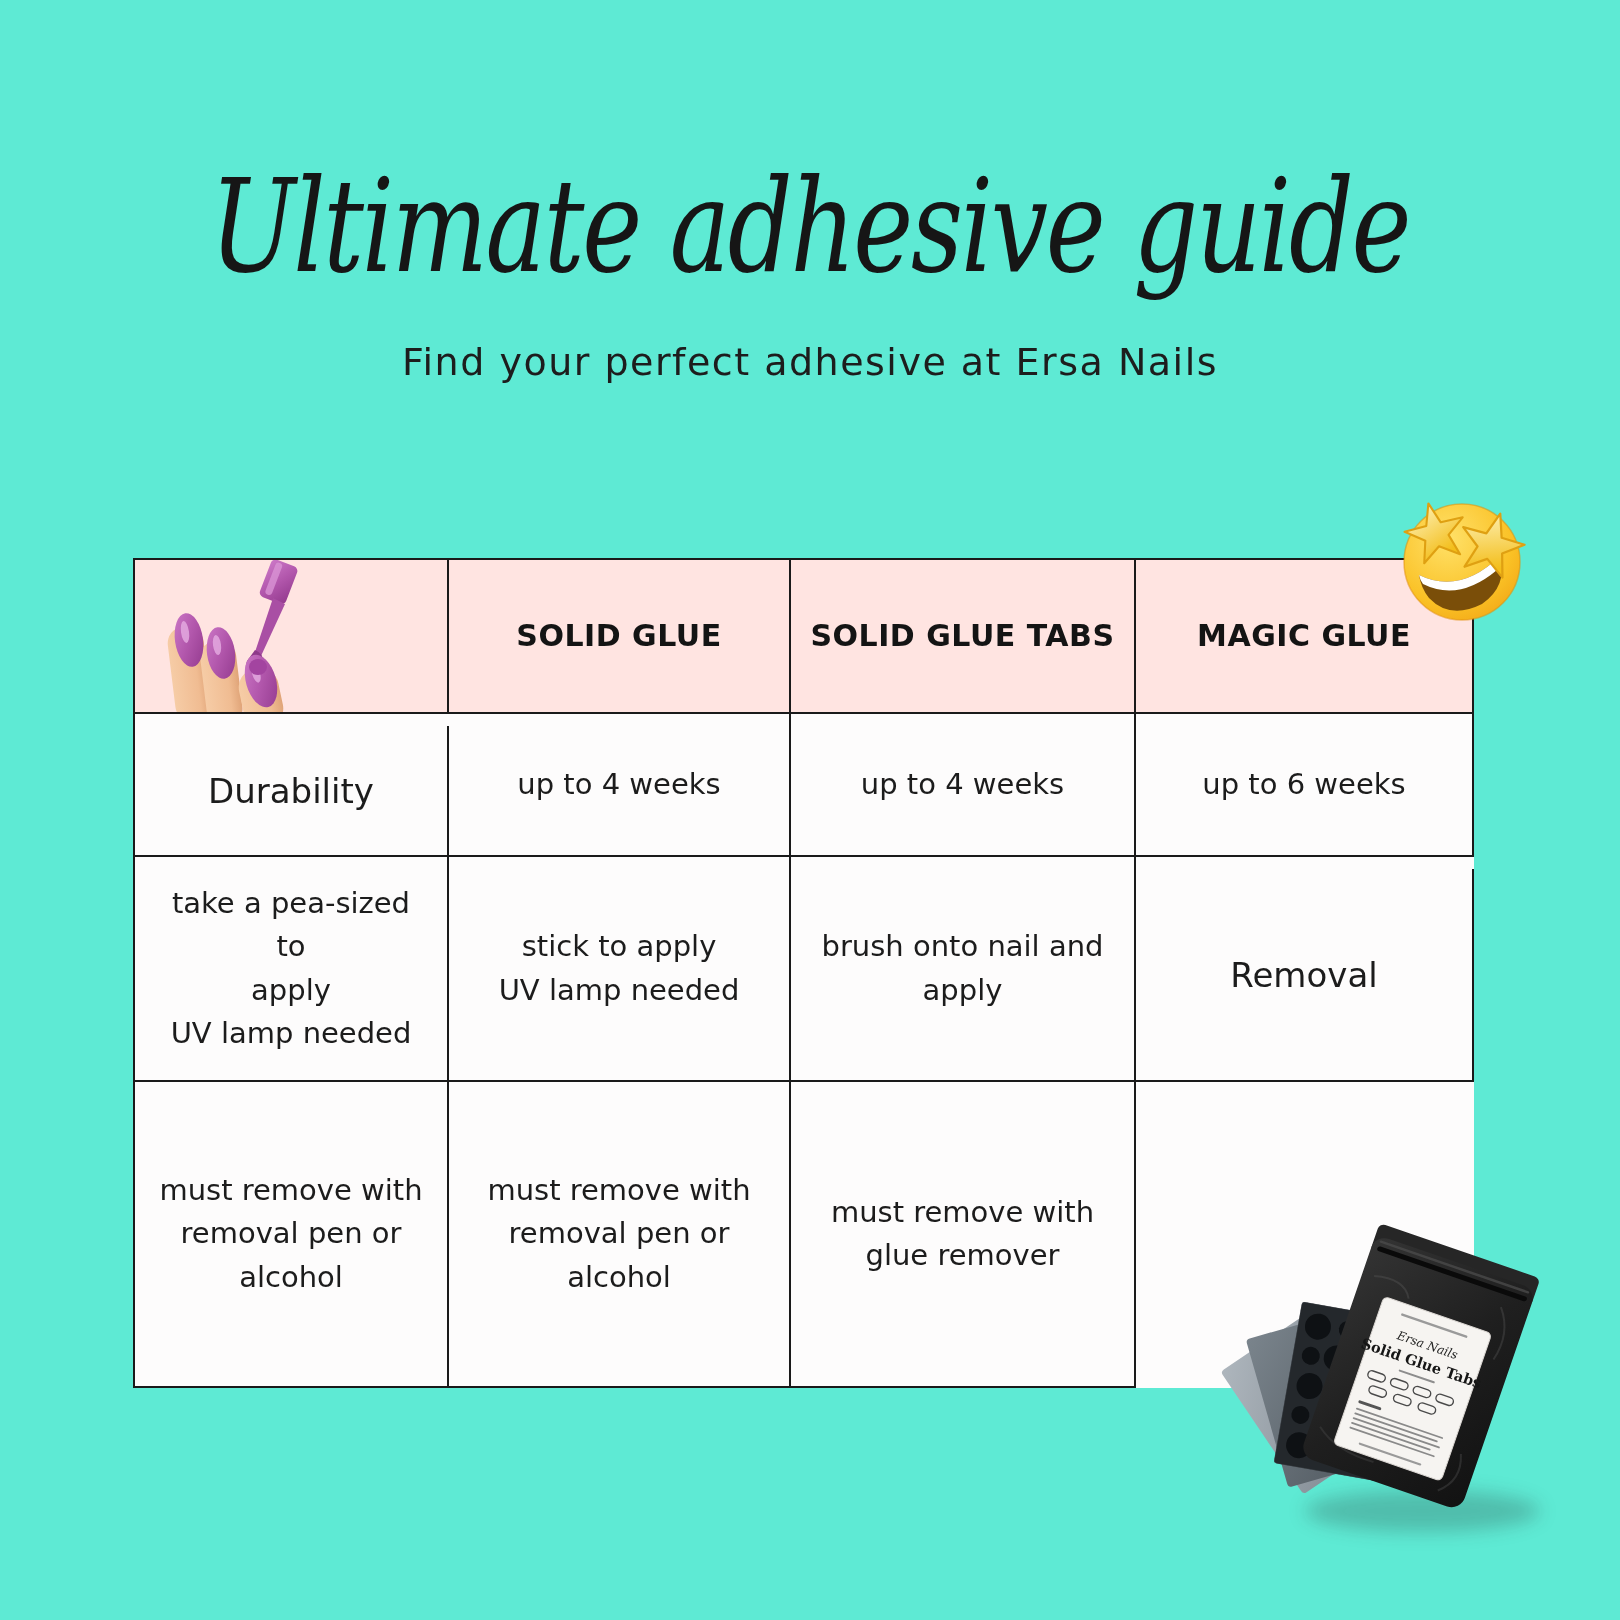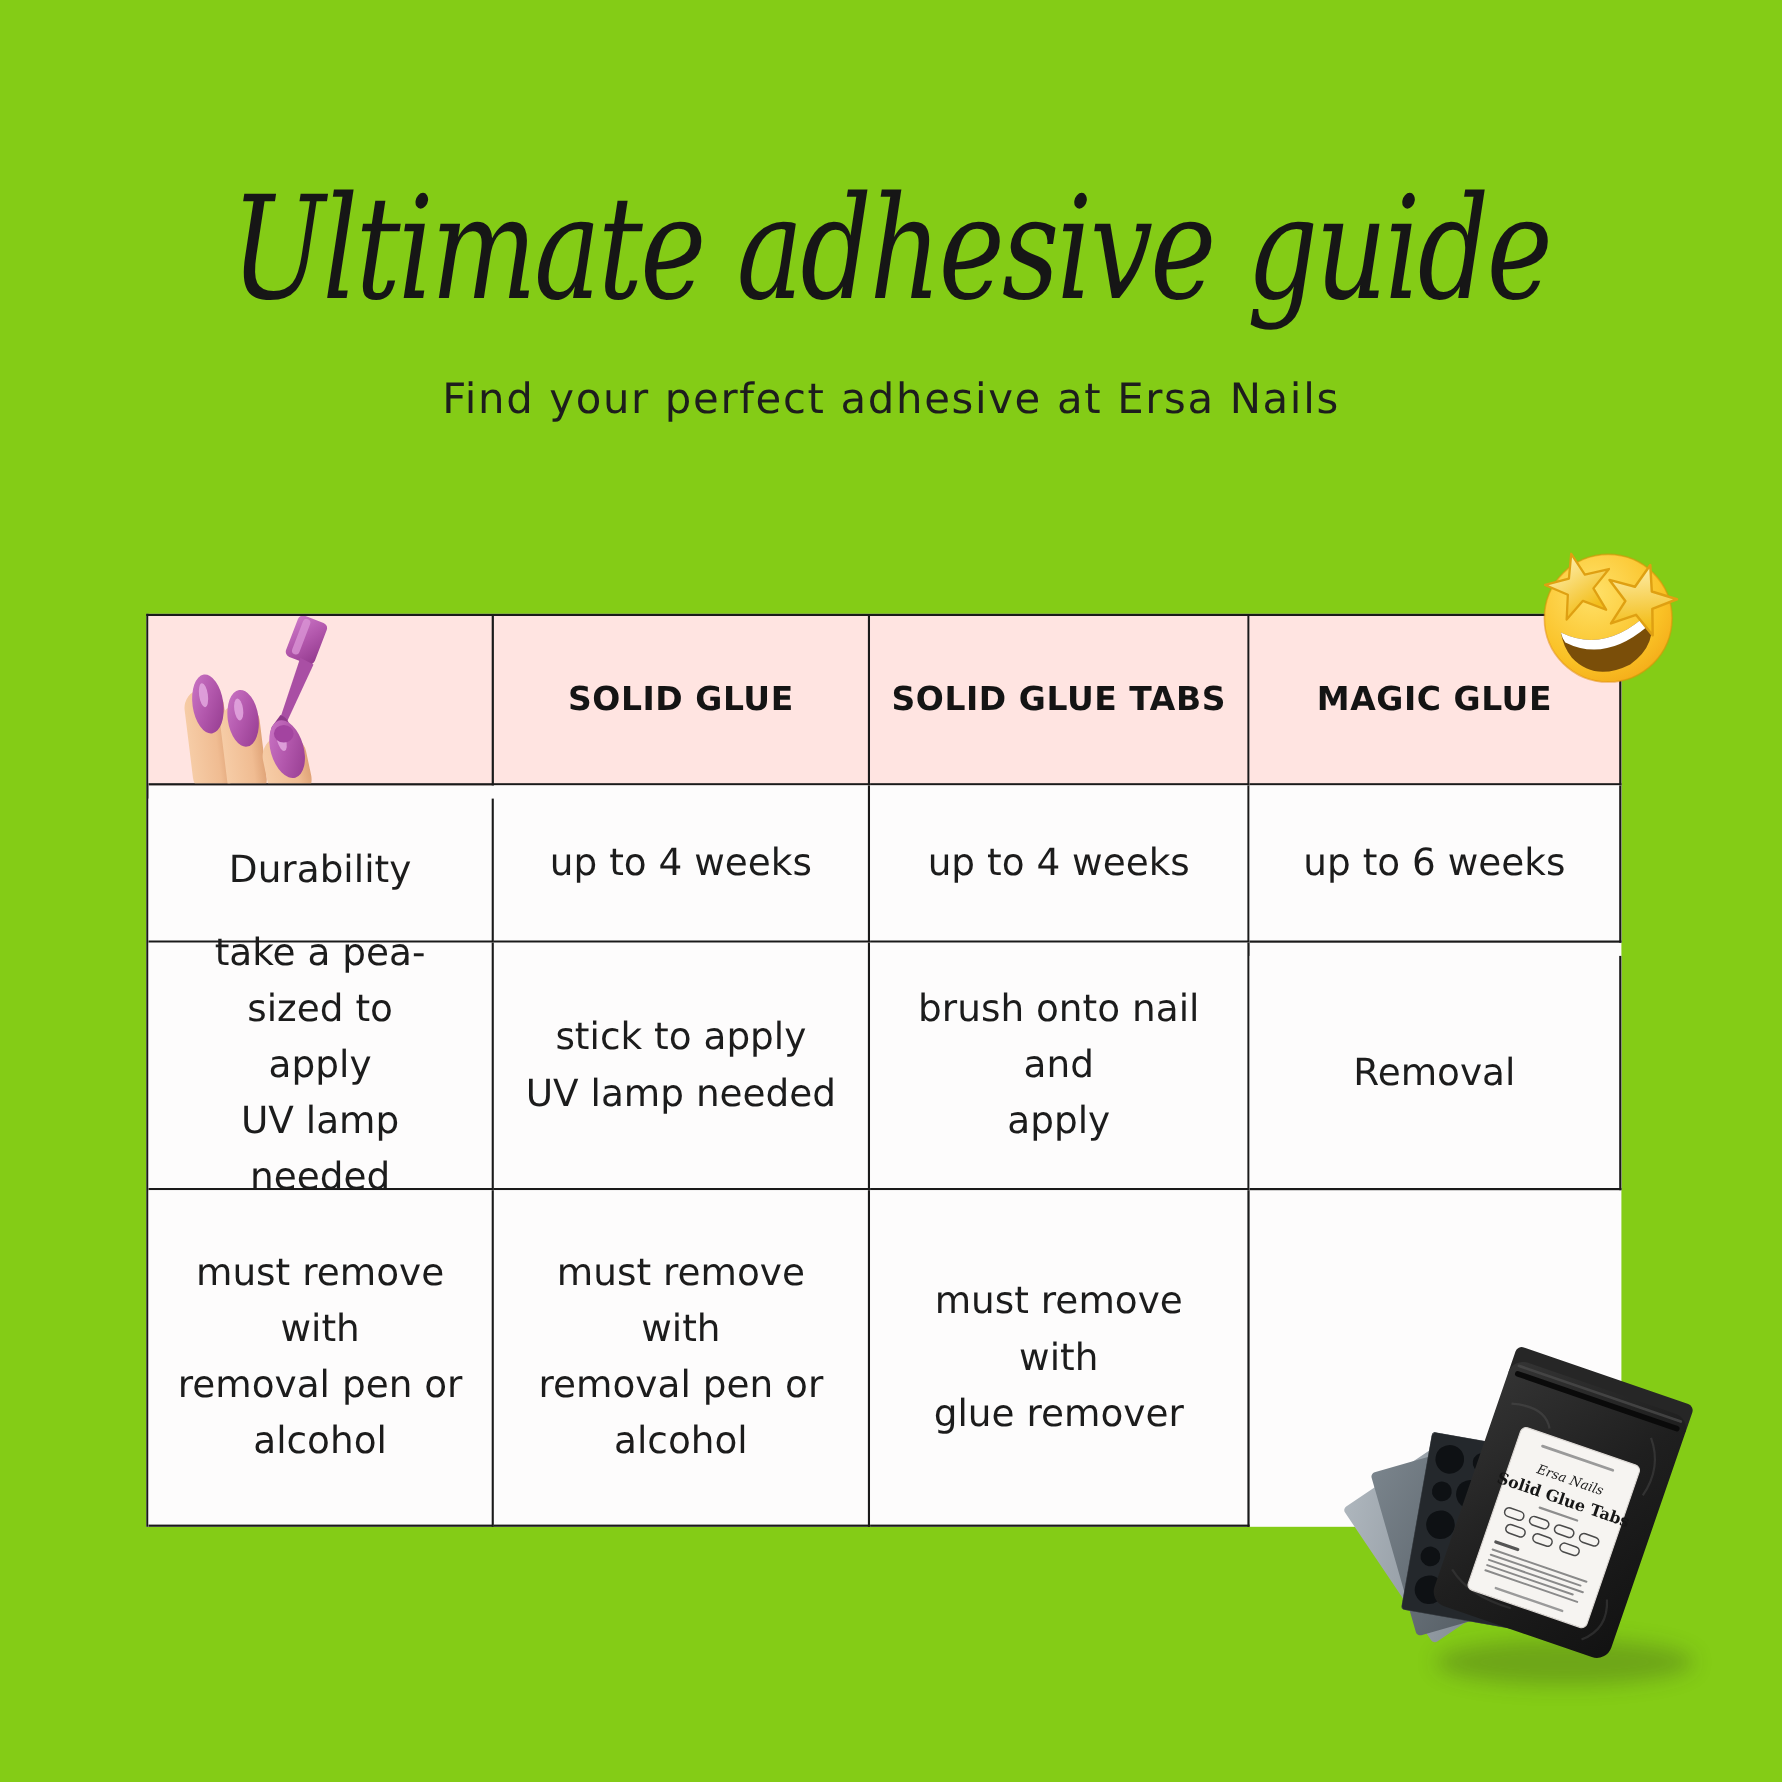--- a/index.html
+++ b/index.html
@@ -1,17 +1,17 @@
 <!DOCTYPE html>
 <html><head>
 <meta charset="utf-8">
 <style>
   html,body{margin:0;padding:0;}
   body{width:1620px;height:1620px;font-family:"DejaVu Sans",sans-serif;}
-  .canvas{position:relative;width:1620px;height:1620px;background:#84cc16;overflow:hidden;}
+  .canvas{position:relative;width:1620px;height:1620px;background:#5eead4;overflow:hidden;}
 
   
   .title-wrap{position:absolute;top:152px;left:0;width:1620px;text-align:center;}
   .title{display:inline-block;font-family:"DejaVu Serif","Liberation Serif",serif;
          font-style:italic;font-size:130px;line-height:1.15;color:#161616;
          letter-spacing:-3px;transform:scaleX(0.78);transform-origin:50% 50%;white-space:nowrap;}
   .subtitle-wrap{position:absolute;top:340px;left:0;width:1620px;text-align:center;}
   .subtitle{display:inline-block;font-size:38px;color:#1d1d1d;letter-spacing:1.5px;}
 
   
@@ -20,21 +20,21 @@
              grid-template-rows:154px 143px 225px 306px;
              border-top:2px solid #1a1a1a;border-left:2px solid #1a1a1a;
              background:#fdfcfc;z-index:2;}
   .cell{border-right:2px solid #1a1a1a;border-bottom:2px solid #1a1a1a;
         display:flex;align-items:center;justify-content:center;
         text-align:center;box-sizing:border-box;padding:8px 18px;background:#fdfcfc;}
   .cell.head{background:#FFE4E1;font-weight:bold;font-size:30px;letter-spacing:0.5px;
              color:#141414;line-height:1.4;}
   .cell.corner{position:relative;padding:0;overflow:hidden;}
   .cell.rowlabel{font-size:34px;color:#1c1c1c;margin-top:12px;}
-  .cell.val{font-size:34px;color:#1c1c1c;line-height:1.5;white-space:pre-line;}
+  .cell.val{font-size:29px;color:#1c1c1c;line-height:1.5;white-space:pre-line;}
 
   .polish-svg{position:absolute;left:2px;bottom:-2px;}
 
   
   .star-emoji{position:absolute;left:1396px;top:496px;z-index:6;}
 
   .product{position:absolute;left:1235px;top:1218px;width:340px;height:340px;z-index:5;}
   .product .shadow{position:absolute;left:70px;top:272px;width:235px;height:42px;
                    background:rgba(30,30,30,.22);border-radius:50%;filter:blur(9px);}
   .sheet{position:absolute;border-radius:4px;}

